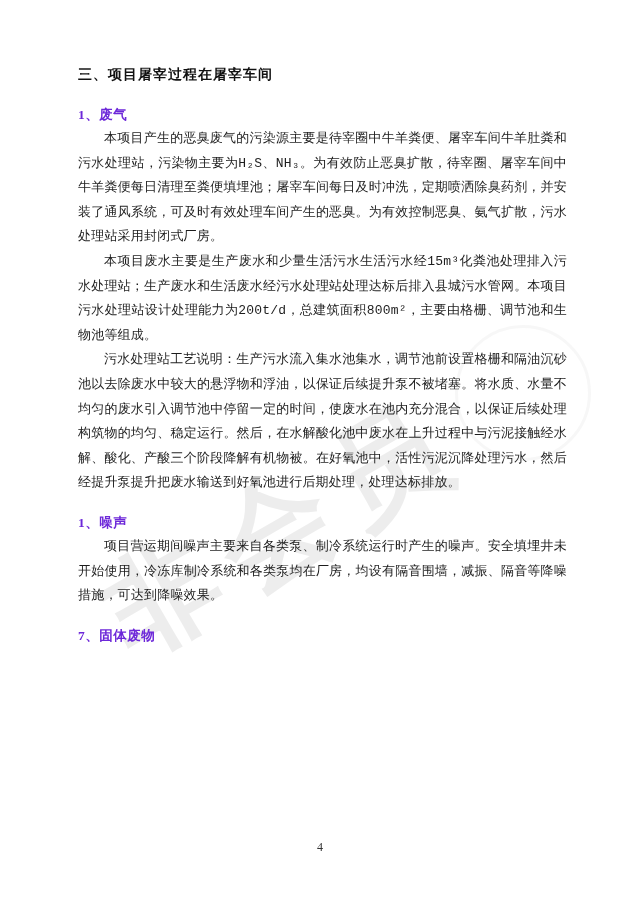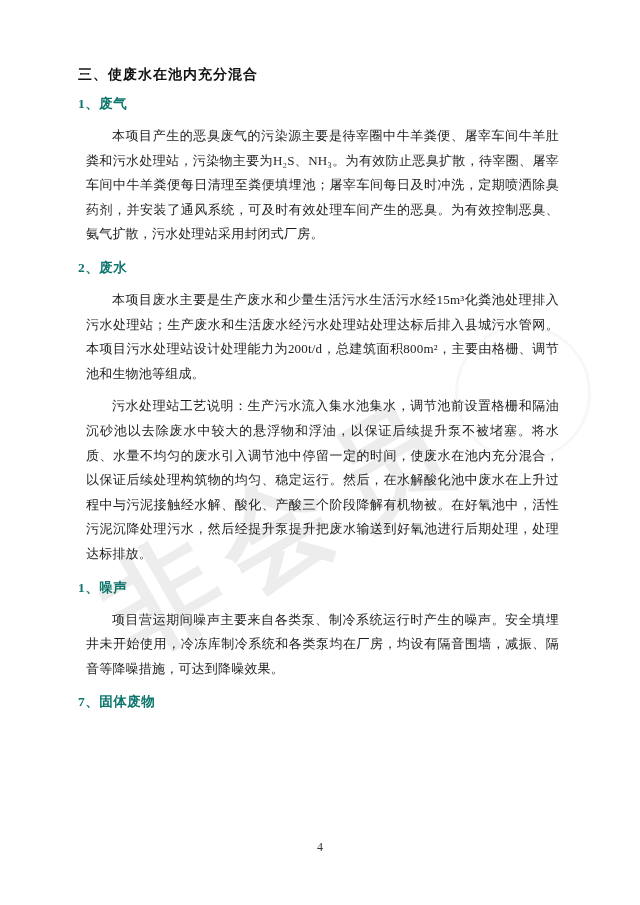--- a/index.html
+++ b/index.html
@@ -28,32 +28,33 @@
     font-weight: bold;
     line-height: 26px;
     margin: 0;
     letter-spacing: 1px;
     color: #111111;
   }
   .sec-heading {
     font-size: 13.5px;
     font-weight: bold;
     line-height: 25px;
-    margin: 3px 0 0 0;
+    margin: 14px 0 0 0;
     letter-spacing: 0.5px;
-    color: #0f766e;
+    color: #6d28d9;
   }
   .para {
     font-size: 13px;
     line-height: 24.6px;
     text-align: justify;
     text-indent: 2em;
-    margin: 8px;
+    margin: 0;
     color: #1d1d1d;
     letter-spacing: 0.2px;
+    font-family: Liberation Mono, monospace;
   }
   .page-number {
     position: absolute;
     left: 0;
     right: 0;
     top: 840px;
     text-align: center;
     font-size: 12px;
     color: #333333;
     z-index: 2;
@@ -88,26 +89,25 @@
 </head>
 <body>
 
 <div class="page">
 
   <div class="watermark-text">非会员</div>
   <div class="watermark-circle"></div>
 
   <div class="content">
 
-    <p class="doc-title">三、使废水在池内充分混合</p>
+    <p class="doc-title">三、项目屠宰过程在屠宰车间</p>
 
     <p class="sec-heading">1、废气</p>
     <p class="para">本项目产生的恶臭废气的污染源主要是待宰圈中牛羊粪便、屠宰车间牛羊肚粪和污水处理站，污染物主要为H₂S、NH₃。为有效防止恶臭扩散，待宰圈、屠宰车间中牛羊粪便每日清理至粪便填埋池；屠宰车间每日及时冲洗，定期喷洒除臭药剂，并安装了通风系统，可及时有效处理车间产生的恶臭。为有效控制恶臭、氨气扩散，污水处理站采用封闭式厂房。</p>
 
-    <p class="sec-heading">2、废水</p>
     <p class="para">本项目废水主要是生产废水和少量生活污水生活污水经15m³化粪池处理排入污水处理站；生产废水和生活废水经污水处理站处理达标后排入县城污水管网。本项目污水处理站设计处理能力为200t/d，总建筑面积800m²，主要由格栅、调节池和生物池等组成。</p>
     <p class="para">污水处理站工艺说明：生产污水流入集水池集水，调节池前设置格栅和隔油沉砂池以去除废水中较大的悬浮物和浮油，以保证后续提升泵不被堵塞。将水质、水量不均匀的废水引入调节池中停留一定的时间，使废水在池内充分混合，以保证后续处理构筑物的均匀、稳定运行。然后，在水解酸化池中废水在上升过程中与污泥接触经水解、酸化、产酸三个阶段降解有机物被。在好氧池中，活性污泥沉降处理污水，然后经提升泵提升把废水输送到好氧池进行后期处理，处理达标排放。</p>
 
     <p class="sec-heading">1、噪声</p>
     <p class="para">项目营运期间噪声主要来自各类泵、制冷系统运行时产生的噪声。安全填埋井未开始使用，冷冻库制冷系统和各类泵均在厂房，均设有隔音围墙，减振、隔音等降噪措施，可达到降噪效果。</p>
 
     <p class="sec-heading">7、固体废物</p>
 
 
   </div>

